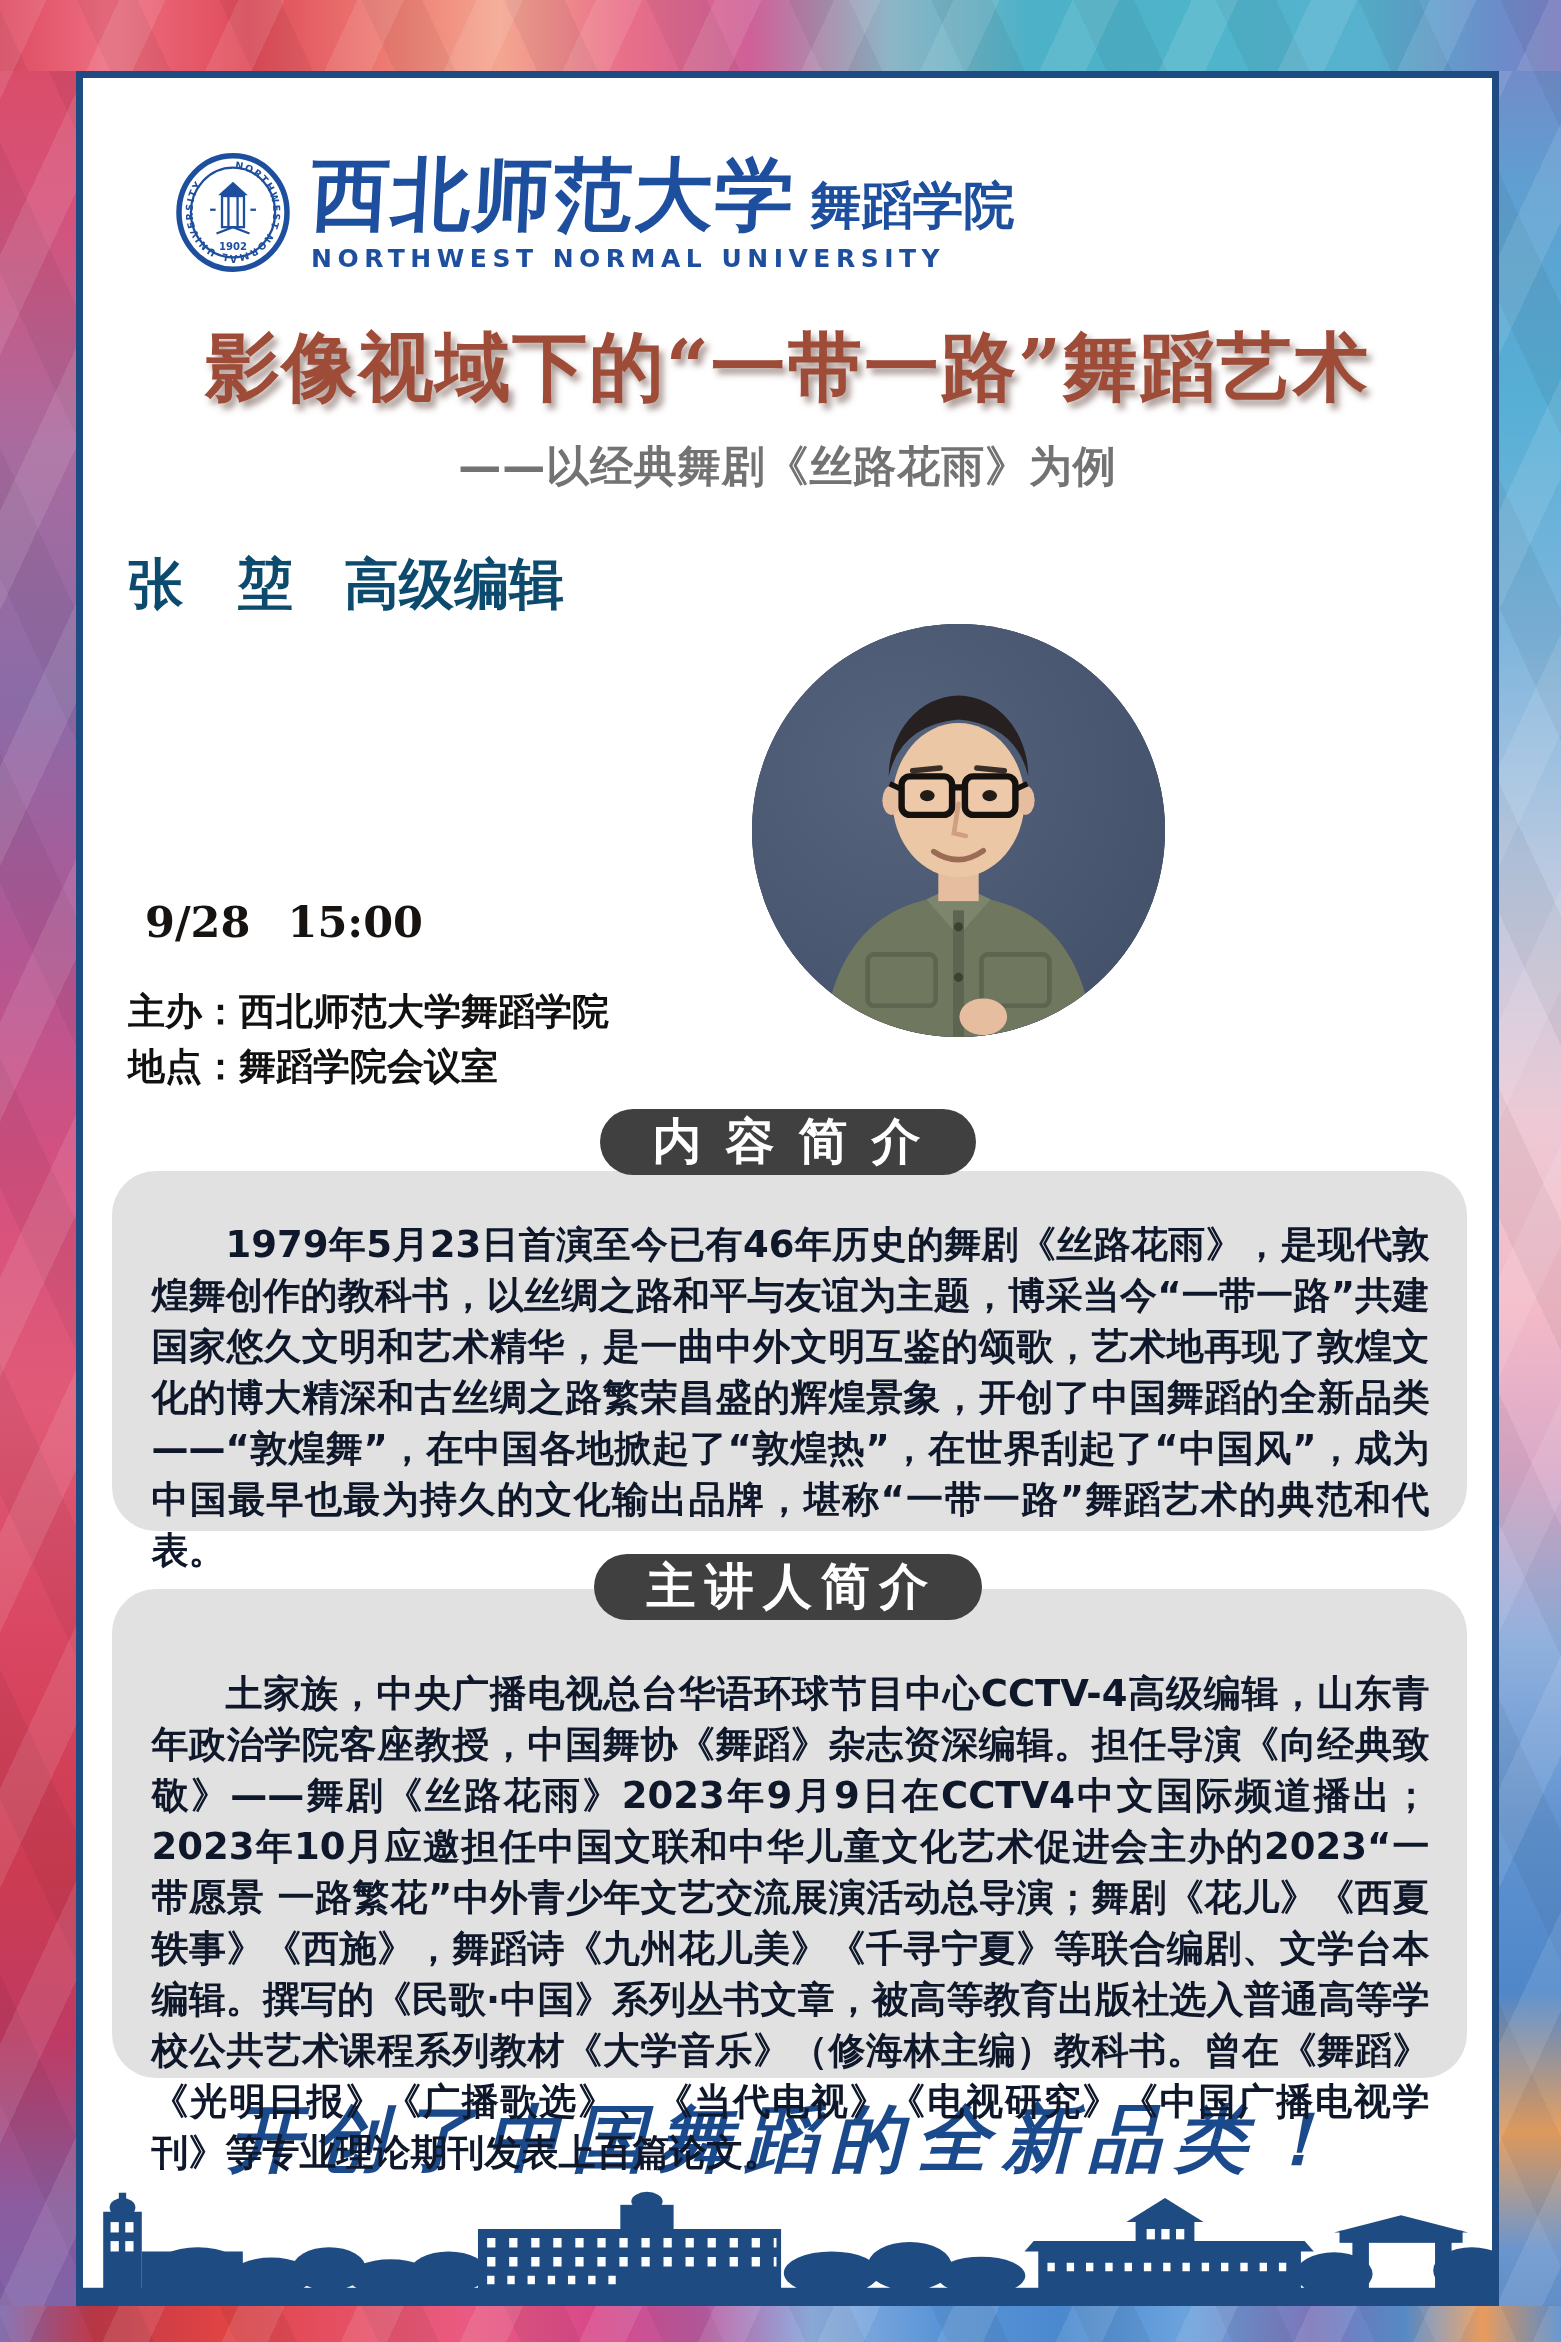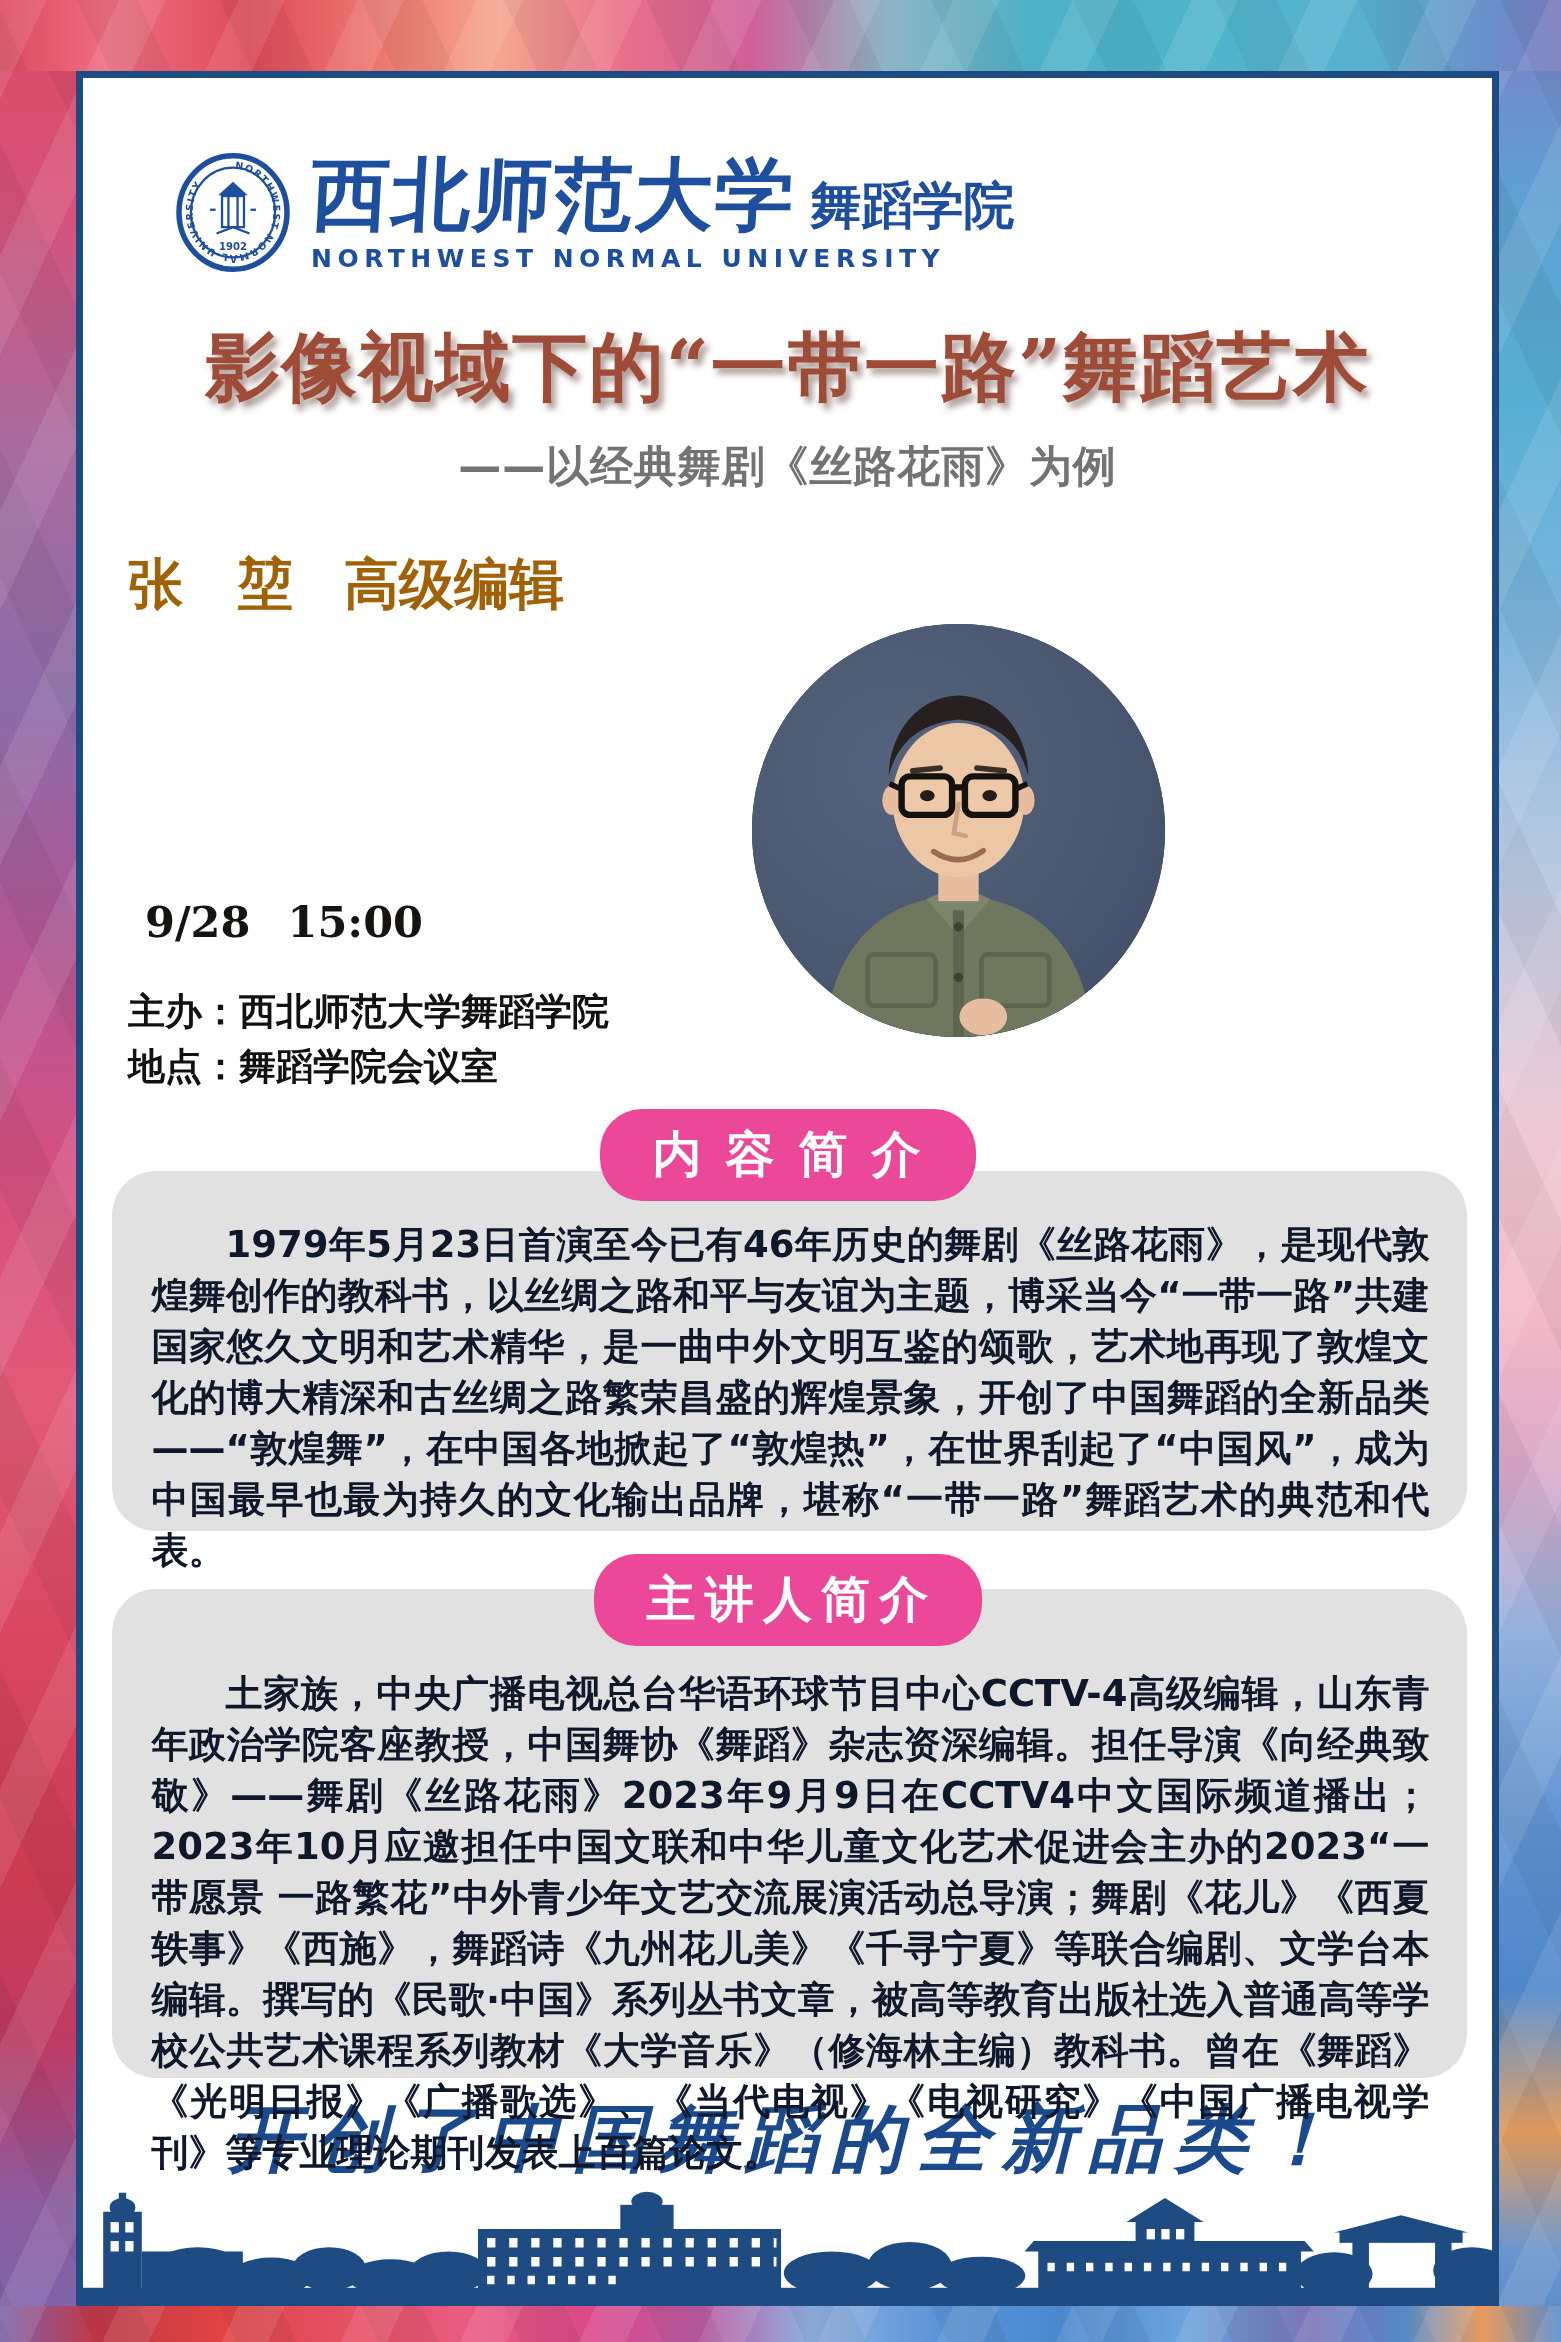--- a/index.html
+++ b/index.html
@@ -50,21 +50,21 @@
     font-family:"DejaVu Serif","Liberation Serif",serif;
     font-size:75px;line-height:1.15;font-weight:700;color:#9e4c38;
     text-shadow:4.6px 6.4px 6.4px rgba(90,55,45,.5);letter-spacing:1.8px;white-space:nowrap;
   }
   .subtitle{
     left:0;right:0;top:360px;text-align:center;
     font-size:43px;font-weight:700;color:#737373;letter-spacing:0.9px;white-space:nowrap;
   }
 
   
-  .speaker{left:45px;top:470px;font-size:55px;font-weight:700;color:#a16207;display:flex;align-items:baseline;white-space:nowrap;}
+  .speaker{left:45px;top:470px;font-size:55px;font-weight:700;color:#0c4a6e;display:flex;align-items:baseline;white-space:nowrap;}
   .speaker .job{margin-left:51px;}
 
   
   .year{
     left:51px;top:687px;
     font-family:"DejaVu Serif","Liberation Serif",serif;
     font-style:italic;font-weight:800;font-size:114px;line-height:1;color:#161311;letter-spacing:3.7px;
   }
   .datetime{
     left:62px;top:819px;
@@ -76,21 +76,21 @@
   
   .photo{
     left:669px;top:546px;width:413px;height:413px;border-radius:50%;
     overflow:hidden;background:#47566f;
   }
   .photo svg{display:block;width:100%;height:100%;}
 
   
   .badge{
     left:50%;transform:translateX(-50%);
-    height:60px;padding:16px 53px;border-radius:42px;background:#ec4899;
+    height:60px;padding:3px 53px;border-radius:42px;background:#404040;
     color:#fff;font-weight:700;display:flex;align-items:center;z-index:3;white-space:nowrap;
   }
   .badge1{top:1031px;font-size:49px;letter-spacing:24px;padding-right:31px;}
   .badge2{top:1476px;font-size:49px;letter-spacing:9.2px;padding-right:44px;}
   .graybox{left:28.5px;width:1355px;background:#e1e1e1;border-radius:44px;z-index:2;box-sizing:border-box;}
   .graybox1{top:1093px;height:360px;}
   .graybox2{top:1511px;height:489px;}
   .graybox p{
     margin:0;padding:48px 37px 0 40px;
     font-size:37px;line-height:51px;font-weight:600;color:#0f172a;

